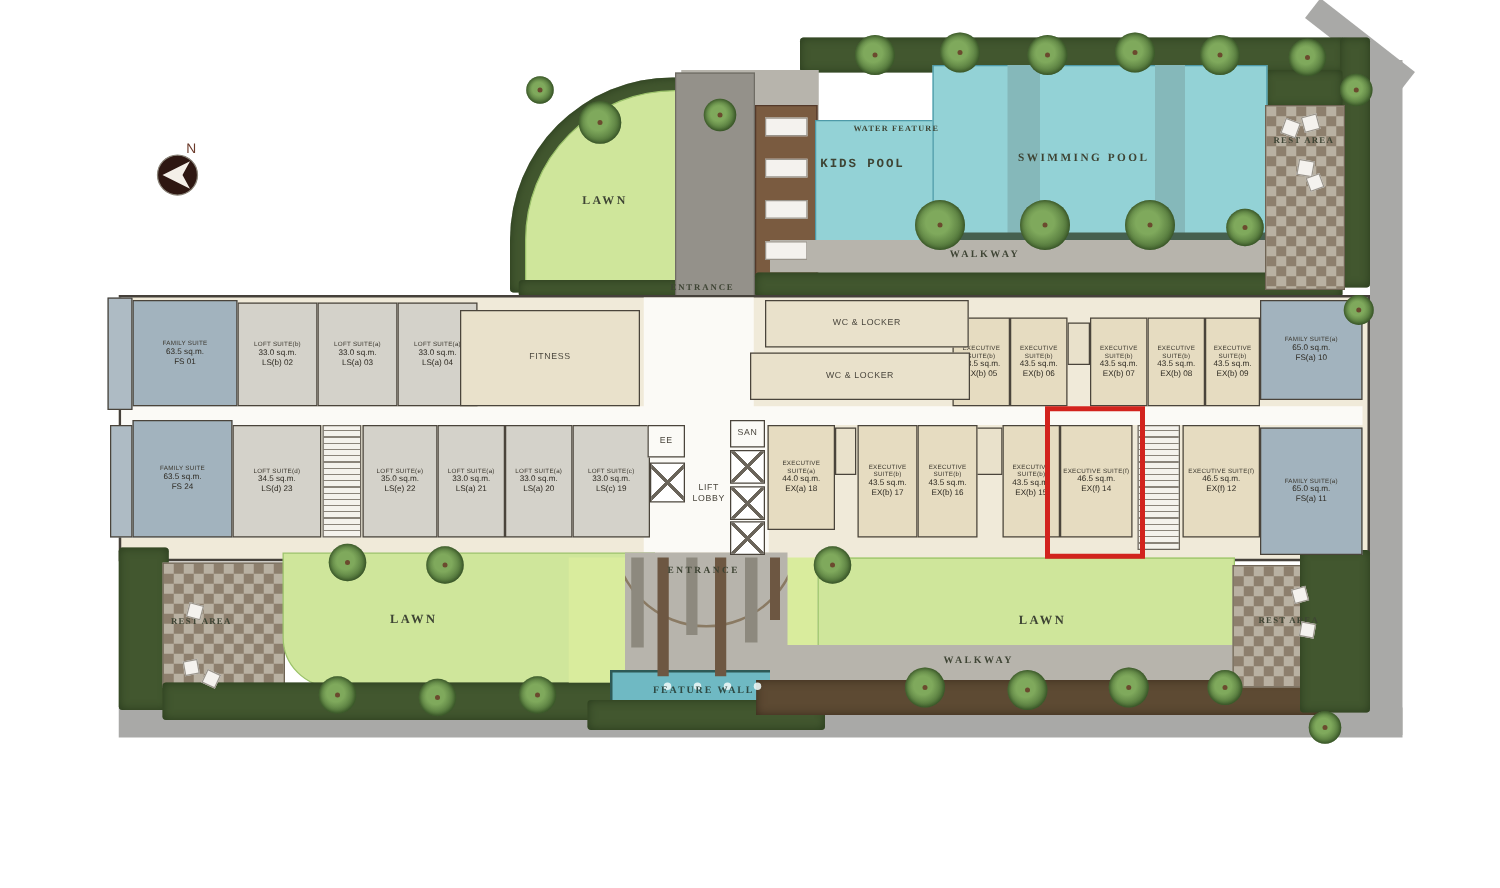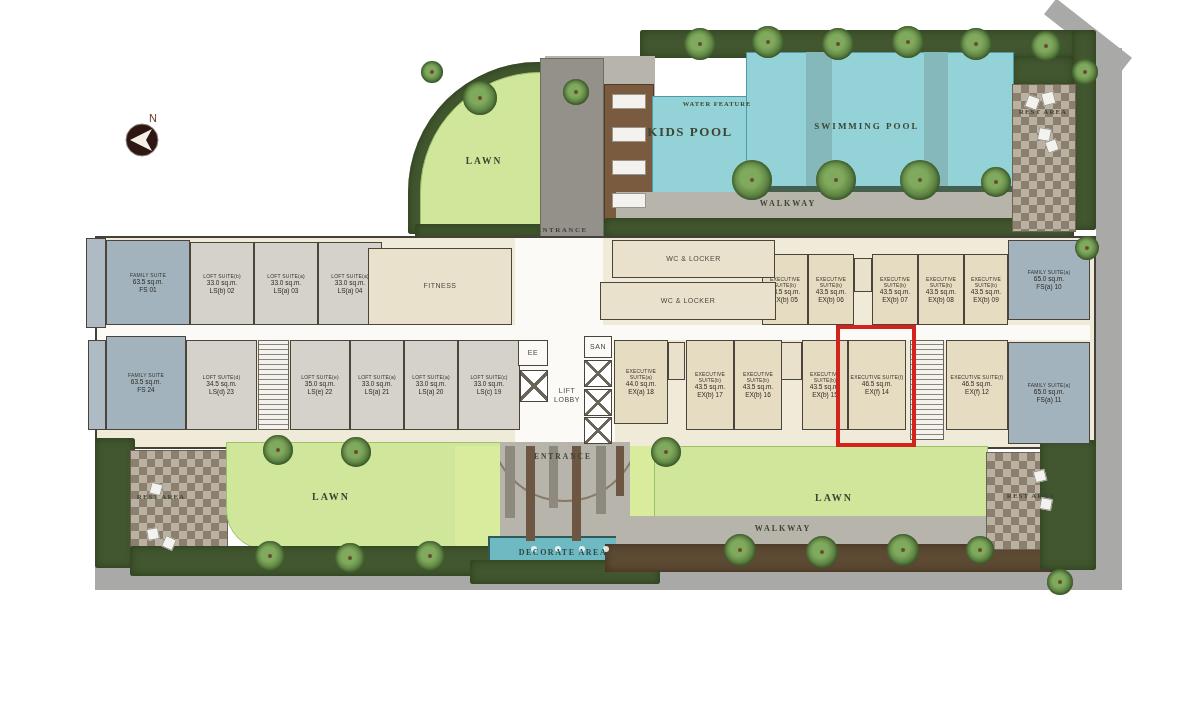--- a/index.html
+++ b/index.html
@@ -263,33 +263,33 @@
     <div class="bar b" style="left: 526px; top: 446px; width: 9px; height: 95px;"></div>
     <div class="bar g" style="left: 549px; top: 446px; width: 9px; height: 62px;"></div>
     <div class="bar b" style="left: 572px; top: 446px; width: 9px; height: 95px;"></div>
     <div class="bar g" style="left: 596px; top: 446px; width: 10px; height: 68px;"></div>
     <div class="bar b" style="left: 616px; top: 446px; width: 8px; height: 50px;"></div>
     <div class="dot" style="left: 531px; top: 546px;"></div>
     <div class="dot" style="left: 555px; top: 546px;"></div>
     <div class="dot" style="left: 579px; top: 546px;"></div>
     <div class="dot" style="left: 603px; top: 546px;"></div>
     <div class="land-label" style="left: 717px; top: 103px; font-size: 6.5px; letter-spacing: 1px;">WATER FEATURE</div>
-    <div class="land-label" style="left: 690px; top: 132px; font-size: 13px; letter-spacing: 1.5px;">KIDS POOL</div>
+    <div class="land-label" style="left: 690px; top: 132px; font-size: 10px; letter-spacing: 1.5px; font-family: Liberation Mono, monospace;">KIDS POOL</div>
     <div class="land-label" style="left: 867px; top: 126px; font-size: 9px; letter-spacing: 2px;">SWIMMING POOL</div>
     <div class="land-label" style="left: 1043px; top: 112px; font-size: 7px; letter-spacing: 1px;">REST AREA</div>
     <div class="land-label" style="left: 788px; top: 203px; font-size: 8px; letter-spacing: 2px;">WALKWAY</div>
     <div class="land-label" style="left: 562px; top: 230px; font-size: 7px; letter-spacing: 1.5px;">ENTRANCE</div>
     <div class="land-label" style="left: 484px; top: 161px; font-size: 9.5px; letter-spacing: 2px;">LAWN</div>
     <div class="land-label" style="left: 331px; top: 496px; font-size: 10px; letter-spacing: 2px;">LAWN</div>
     <div class="land-label" style="left: 834px; top: 497px; font-size: 10px; letter-spacing: 2px;">LAWN</div>
     <div class="land-label" style="left: 783px; top: 528px; font-size: 8px; letter-spacing: 2px;">WALKWAY</div>
     <div class="land-label" style="left: 161px; top: 497px; font-size: 7px; letter-spacing: 1px;">REST AREA</div>
     <div class="land-label" style="left: 1031px; top: 496px; font-size: 7px; letter-spacing: 1px;">REST AREA</div>
     <div class="land-label" style="left: 563px; top: 456px; font-size: 7.5px; letter-spacing: 2px;">ENTRANCE</div>
-    <div class="land-label" style="left: 563px; top: 552px; font-size: 8px; letter-spacing: 1.5px; color: rgb(47, 74, 68);">DECORATE AREA</div>
+    <div class="land-label" style="left: 563px; top: 552px; font-size: 8px; letter-spacing: 1.5px; color: rgb(47, 74, 68);">FEATURE WALL</div>
     <div class="tree" style="left: 684px; top: 28px; width: 32px; height: 32px;"></div>
     <div class="tree" style="left: 752px; top: 26px; width: 32px; height: 32px;"></div>
     <div class="tree" style="left: 822px; top: 28px; width: 32px; height: 32px;"></div>
     <div class="tree" style="left: 892px; top: 26px; width: 32px; height: 32px;"></div>
     <div class="tree" style="left: 960px; top: 28px; width: 32px; height: 32px;"></div>
     <div class="tree" style="left: 1031px; top: 31px; width: 30px; height: 30px;"></div>
     <div class="tree" style="left: 1072px; top: 59px; width: 26px; height: 26px;"></div>
     <div class="tree" style="left: 732px; top: 160px; width: 40px; height: 40px;"></div>
     <div class="tree" style="left: 816px; top: 160px; width: 40px; height: 40px;"></div>
     <div class="tree" style="left: 900px; top: 160px; width: 40px; height: 40px;"></div>

